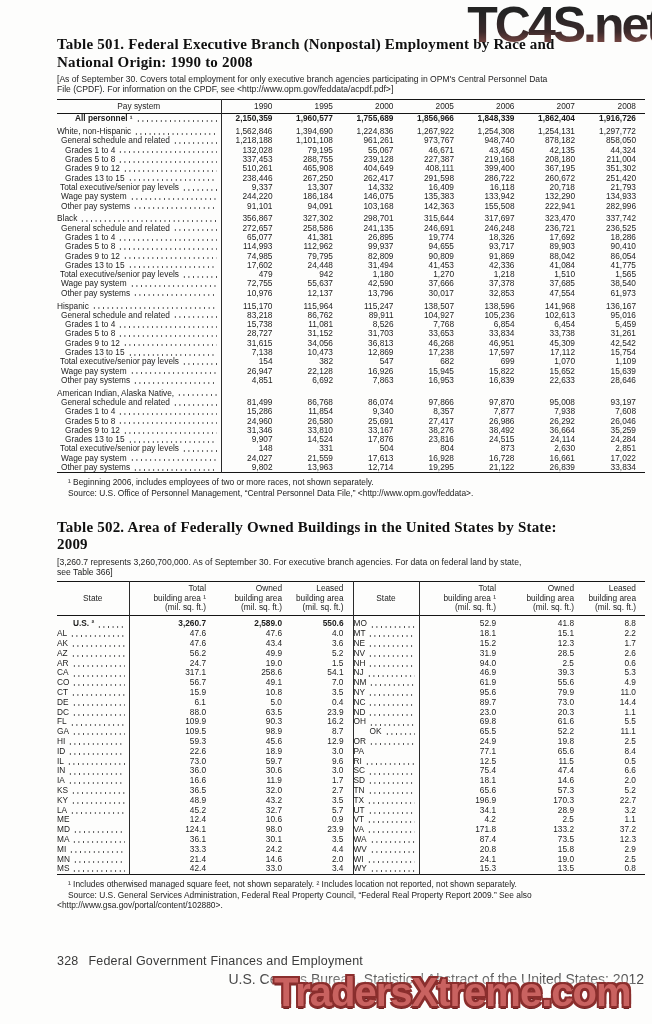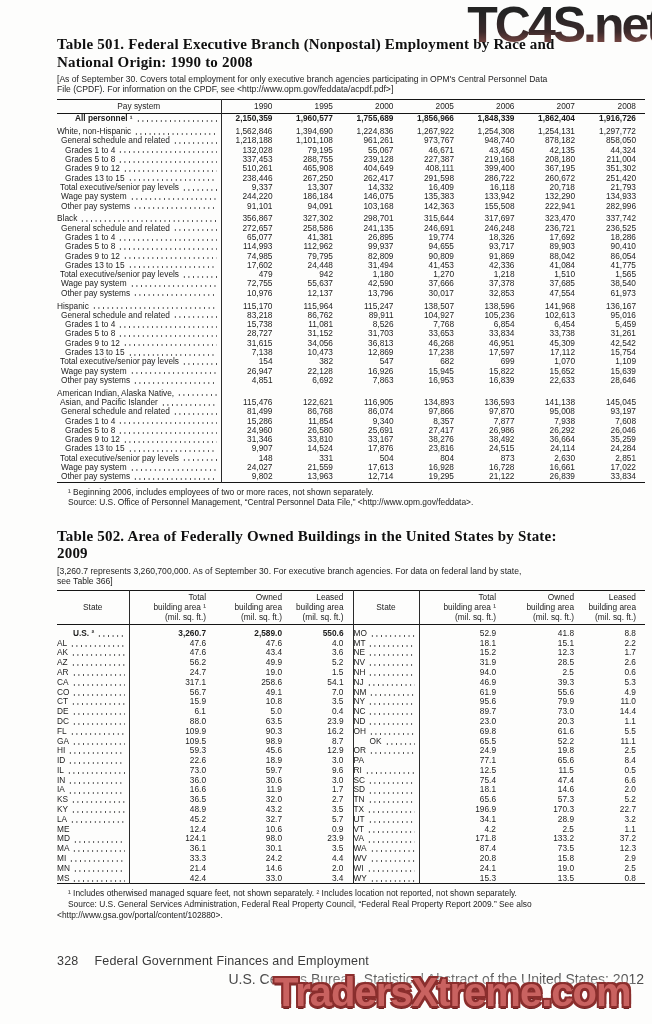--- a/index.html
+++ b/index.html
@@ -33,21 +33,21 @@
   .lbl{white-space:nowrap;}
   .dots{flex:1;height:6px;margin:0 4px 0 3px;align-self:flex-end;
         background-image:radial-gradient(circle,#4c4c4c 0.8px,rgba(0,0,0,0) 0.95px);
         background-size:4.6px 2.2px;background-repeat:repeat-x;background-position:left bottom 1.5px;}
   .fnblock{font-size:8.4px;line-height:10.6px;color:#222;margin-top:4px;}
   .ind{padding-left:11px;}
   .gap502{margin-top:20px;}
 
   .footer-line{position:absolute;left:57px;top:954px;font-size:12.5px;color:#3a3a3a;
                letter-spacing:0.2px;}
-  .footer-line .pn{margin-right:16px;}
+  .footer-line .pn{margin-right:10px;}
   .attribution{position:absolute;right:8px;top:971px;font-size:14px;color:#4a4a4a;}
 
   .wm{position:absolute;white-space:nowrap;z-index:6;pointer-events:none;}
   .wm-tc4s{top:-4px;right:-8px;font:bold 50px "Liberation Sans",sans-serif;letter-spacing:-3px;
            background:linear-gradient(180deg,#242424 30%,#3c2a2b 62%,#96554f 92%);
            -webkit-background-clip:text;background-clip:text;color:transparent;}
   .wm-dlsub{top:478px;left:151px;font:bold 46px "Liberation Serif",serif;letter-spacing:3px;
             color:#c5161f;
             text-shadow:-2px -2px 0 #fff,2px -2px 0 #fff,-2px 2px 0 #fff,2px 2px 0 #fff,
                         0 -3px 0 #fff,0 3px 0 #fff,-3px 0 0 #fff,3px 0 0 #fff,
@@ -524,35 +524,20 @@
                 <span class="dots"></span>
               </div>
             </td>
             <td class="num"></td>
             <td class="num"></td>
             <td class="num"></td>
             <td class="num"></td>
             <td class="num"></td>
             <td class="num"></td>
             <td class="num"></td>
-          </tr>
-          <tr>
-            <td class="lblcell">
-              <div class="lw" style="padding-left: 3px;">
-                <span class="lbl">Asian, and Pacific Islander</span>
-                <span class="dots"></span>
-              </div>
-            </td>
-            <td class="num">115,476</td>
-            <td class="num">122,621</td>
-            <td class="num">116,905</td>
-            <td class="num">134,893</td>
-            <td class="num">136,593</td>
-            <td class="num">141,138</td>
-            <td class="num">145,045</td>
           </tr>
           <tr>
             <td class="lblcell">
               <div class="lw" style="padding-left: 4px;">
                 <span class="lbl">General schedule and related</span>
                 <span class="dots"></span>
               </div>
             </td>
             <td class="num">81,499</td>
             <td class="num">86,768</td>

